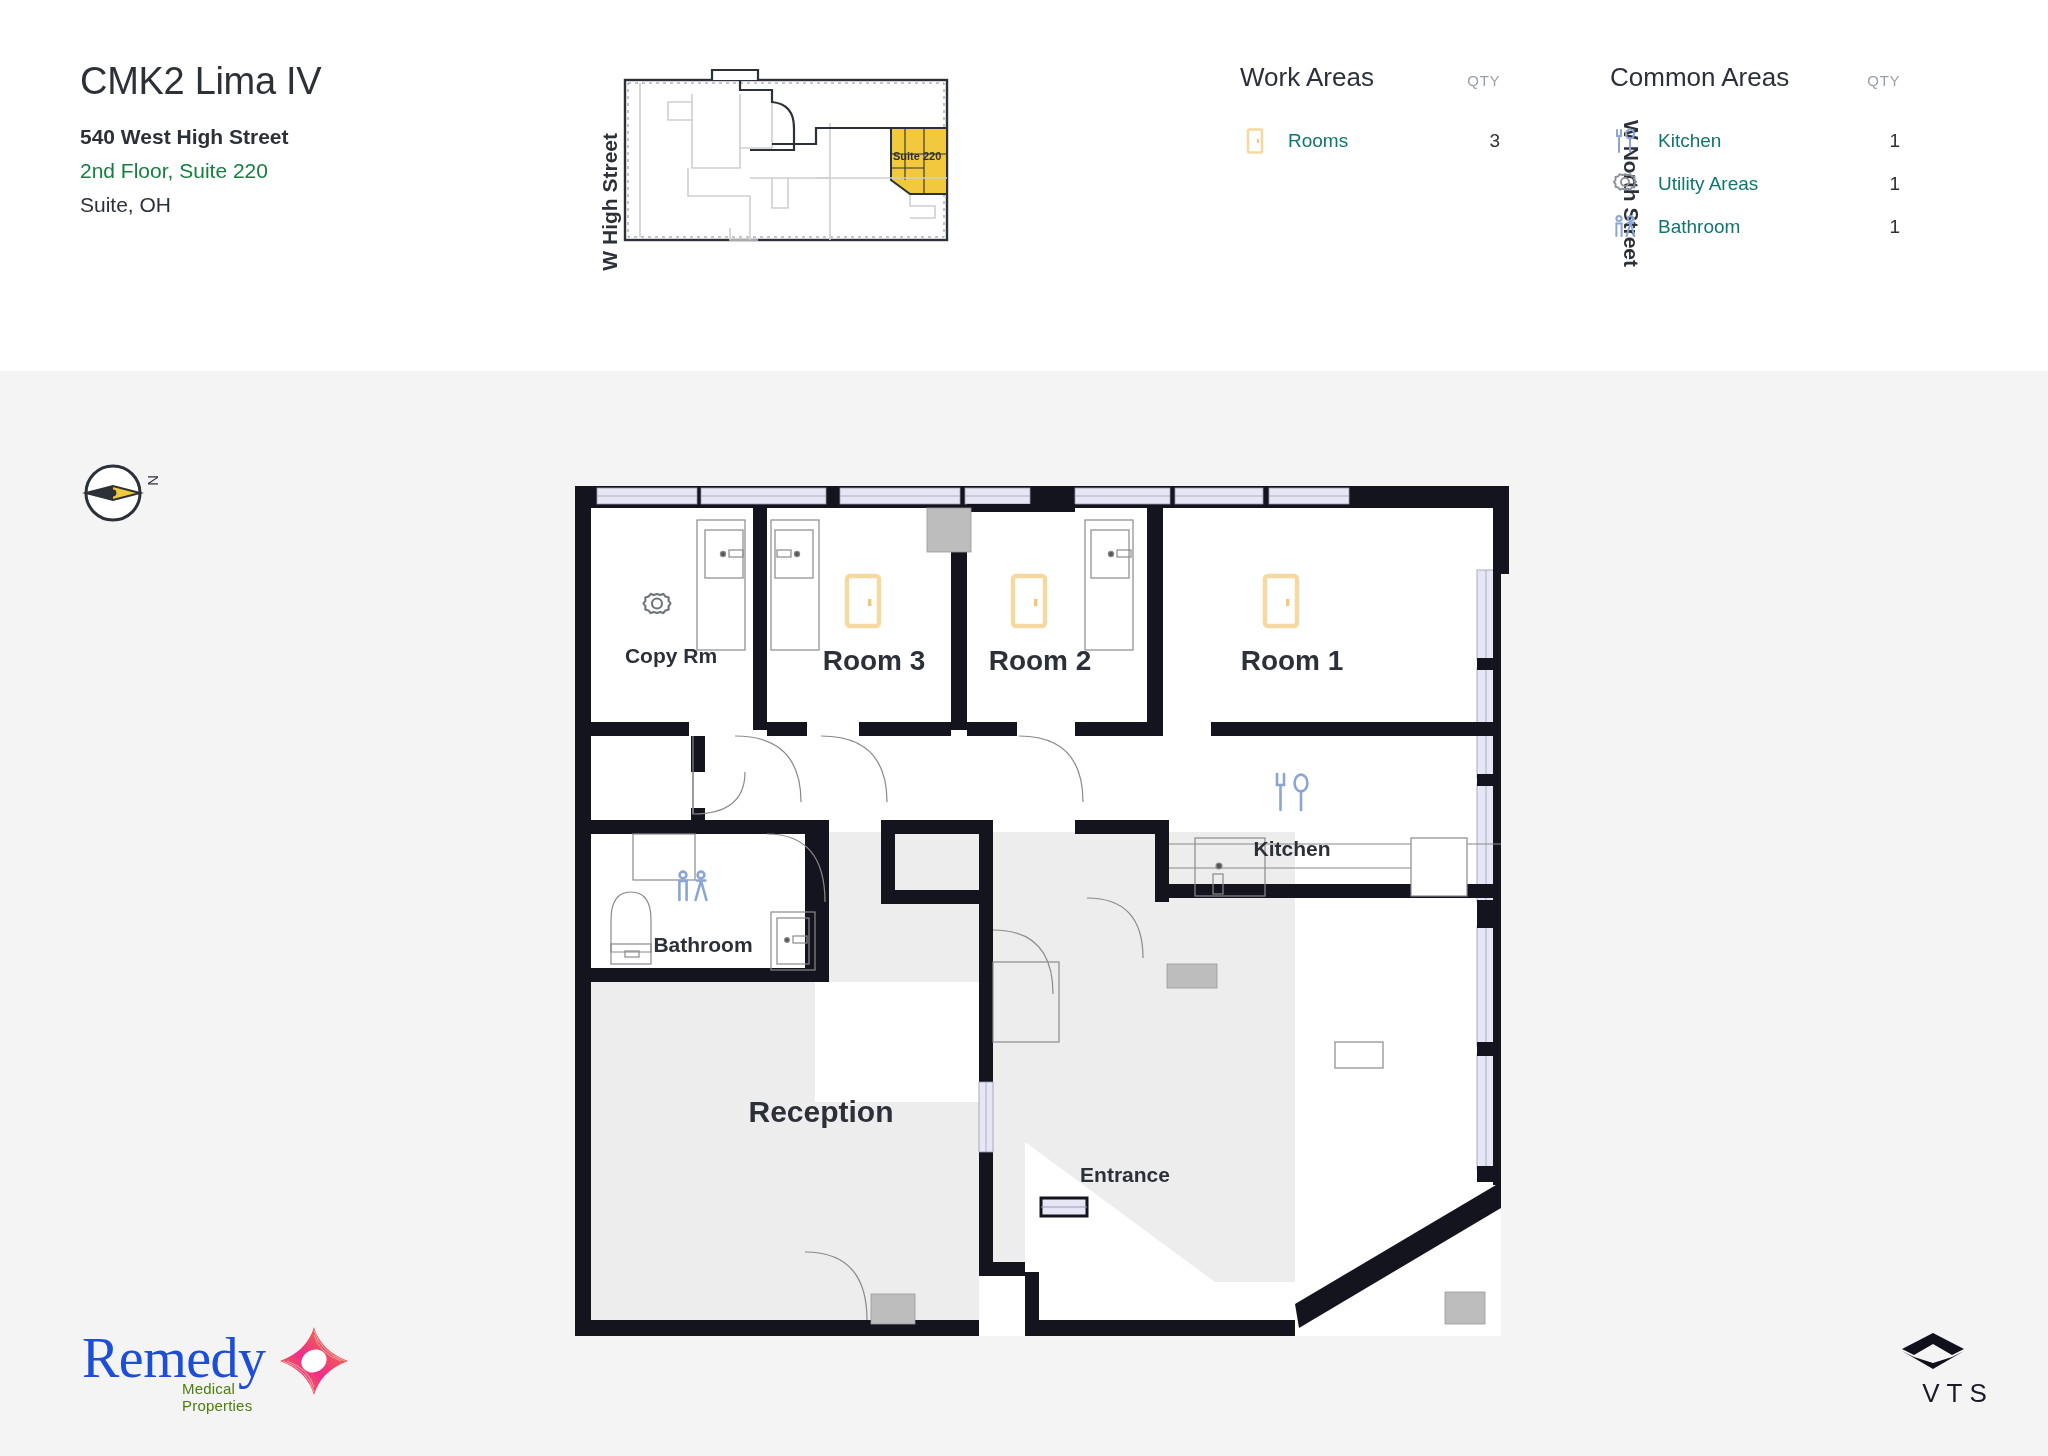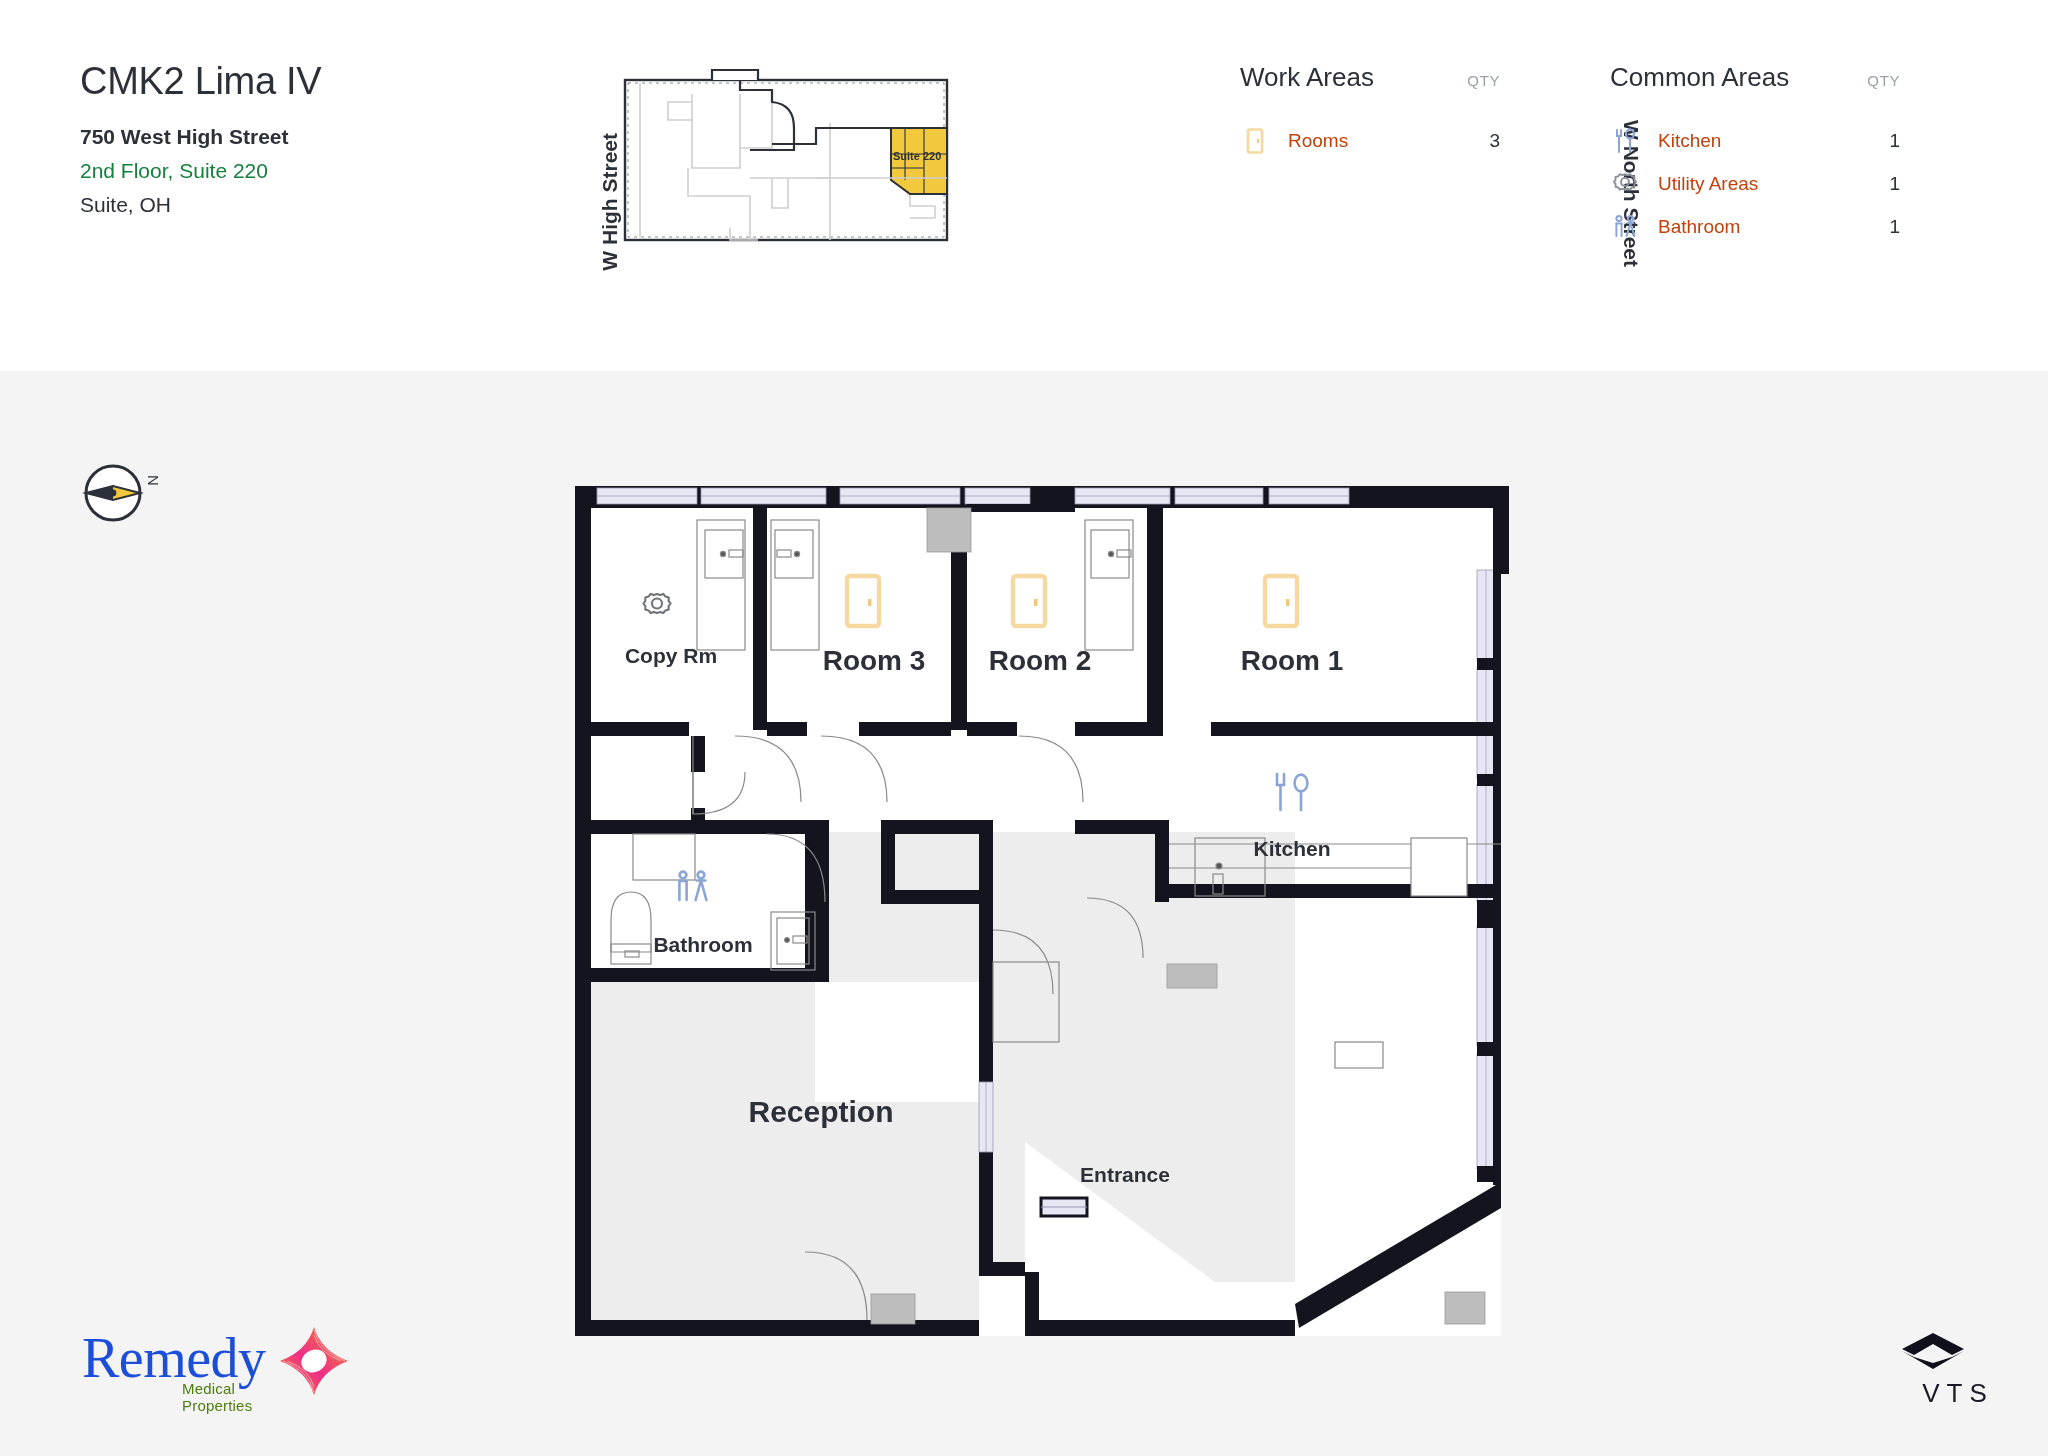--- a/index.html
+++ b/index.html
@@ -47,21 +47,21 @@
   .legend-qty { font-size: 15px; font-weight: 400; color: #9aa0a8; letter-spacing: 0.6px; }
   .legend-row {
     display: flex; align-items: center;
     height: 43px;
   }
   .legend-icon {
     width: 30px; height: 30px;
     display: flex; align-items: center; justify-content: center;
     flex: 0 0 30px;
   }
-  .legend-label { font-size: 19px; margin-left: 18px; flex: 1 1 auto; color: #c2410c; }
+  .legend-label { font-size: 19px; margin-left: 18px; flex: 1 1 auto; color: #0f766e; }
   .legend-count { font-size: 19px; color: #2c3038; text-align: right; width: 30px; }
 
   
   .body-area {
     position: absolute; left: 0; top: 371px;
     width: 2048px; height: 1085px;
     background: #f4f4f4;
   }
 
   .compass { position: absolute; left: 78px; top: 458px; width: 110px; height: 60px; }
@@ -91,21 +91,21 @@
 
   svg { display: block; overflow: visible; }
 </style>
 </head>
 <body>
 
 <div class="header">
 
   <div class="title-block">
     <div class="doc-title">CMK2 Lima IV</div>
-    <div class="addr-line1">750 West High Street</div>
+    <div class="addr-line1">540 West High Street</div>
     <div class="addr-line2">2nd Floor, Suite 220</div>
     <div class="addr-line3">Suite, OH</div>
   </div>
 
   <div class="keymap">
     <div class="street-label street-west">W High Street</div>
     <div class="street-label street-north">W North Street</div>
 
     <svg width="400" height="200" viewBox="0 0 400 200">
 

